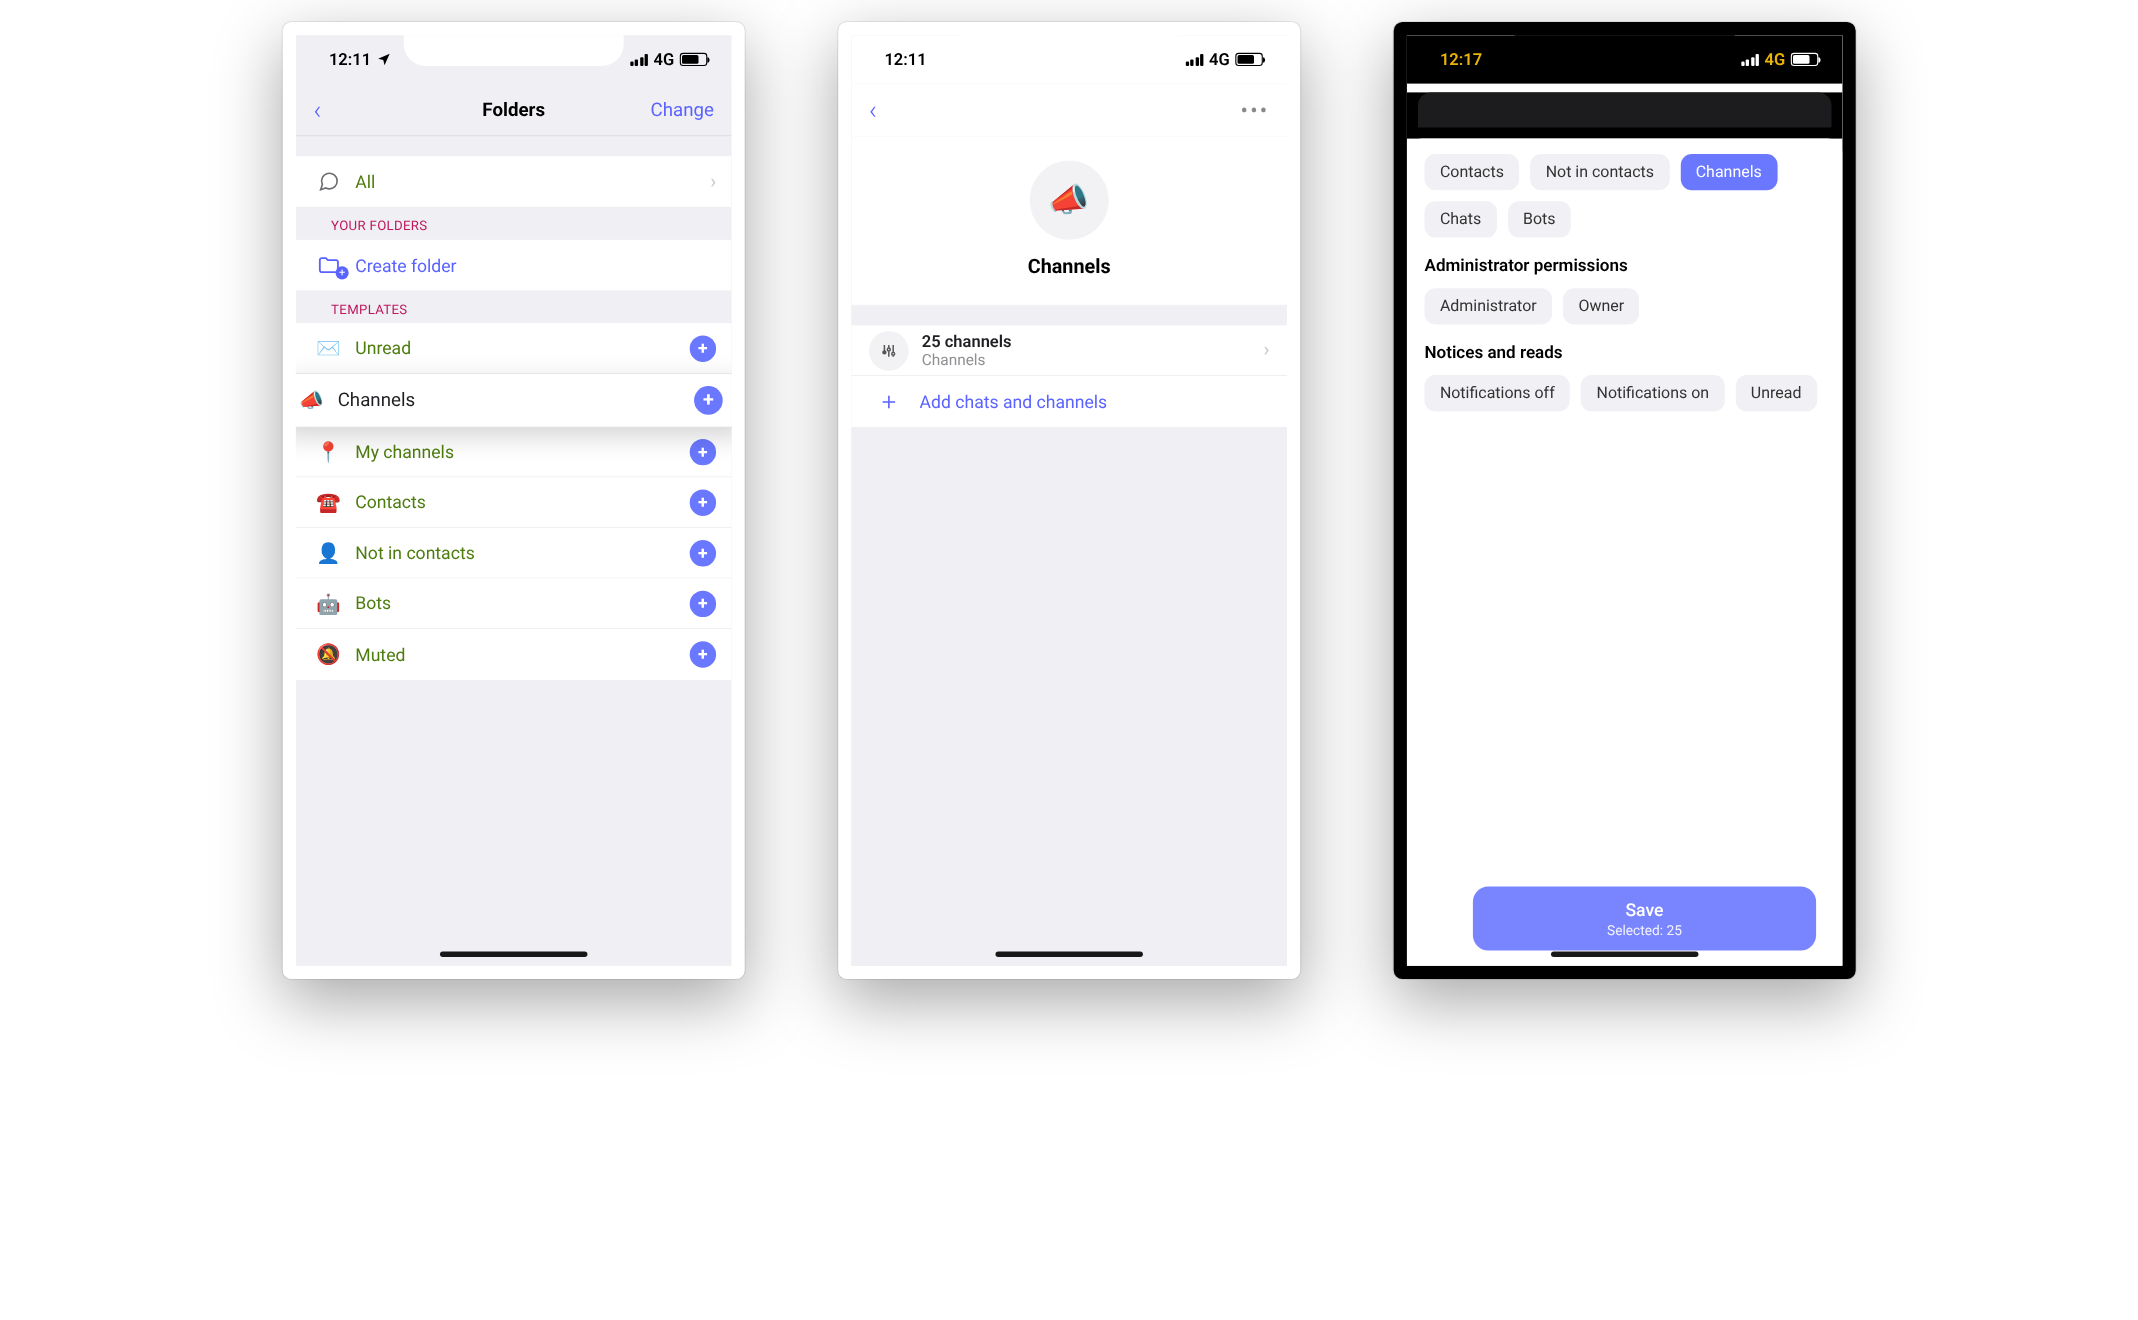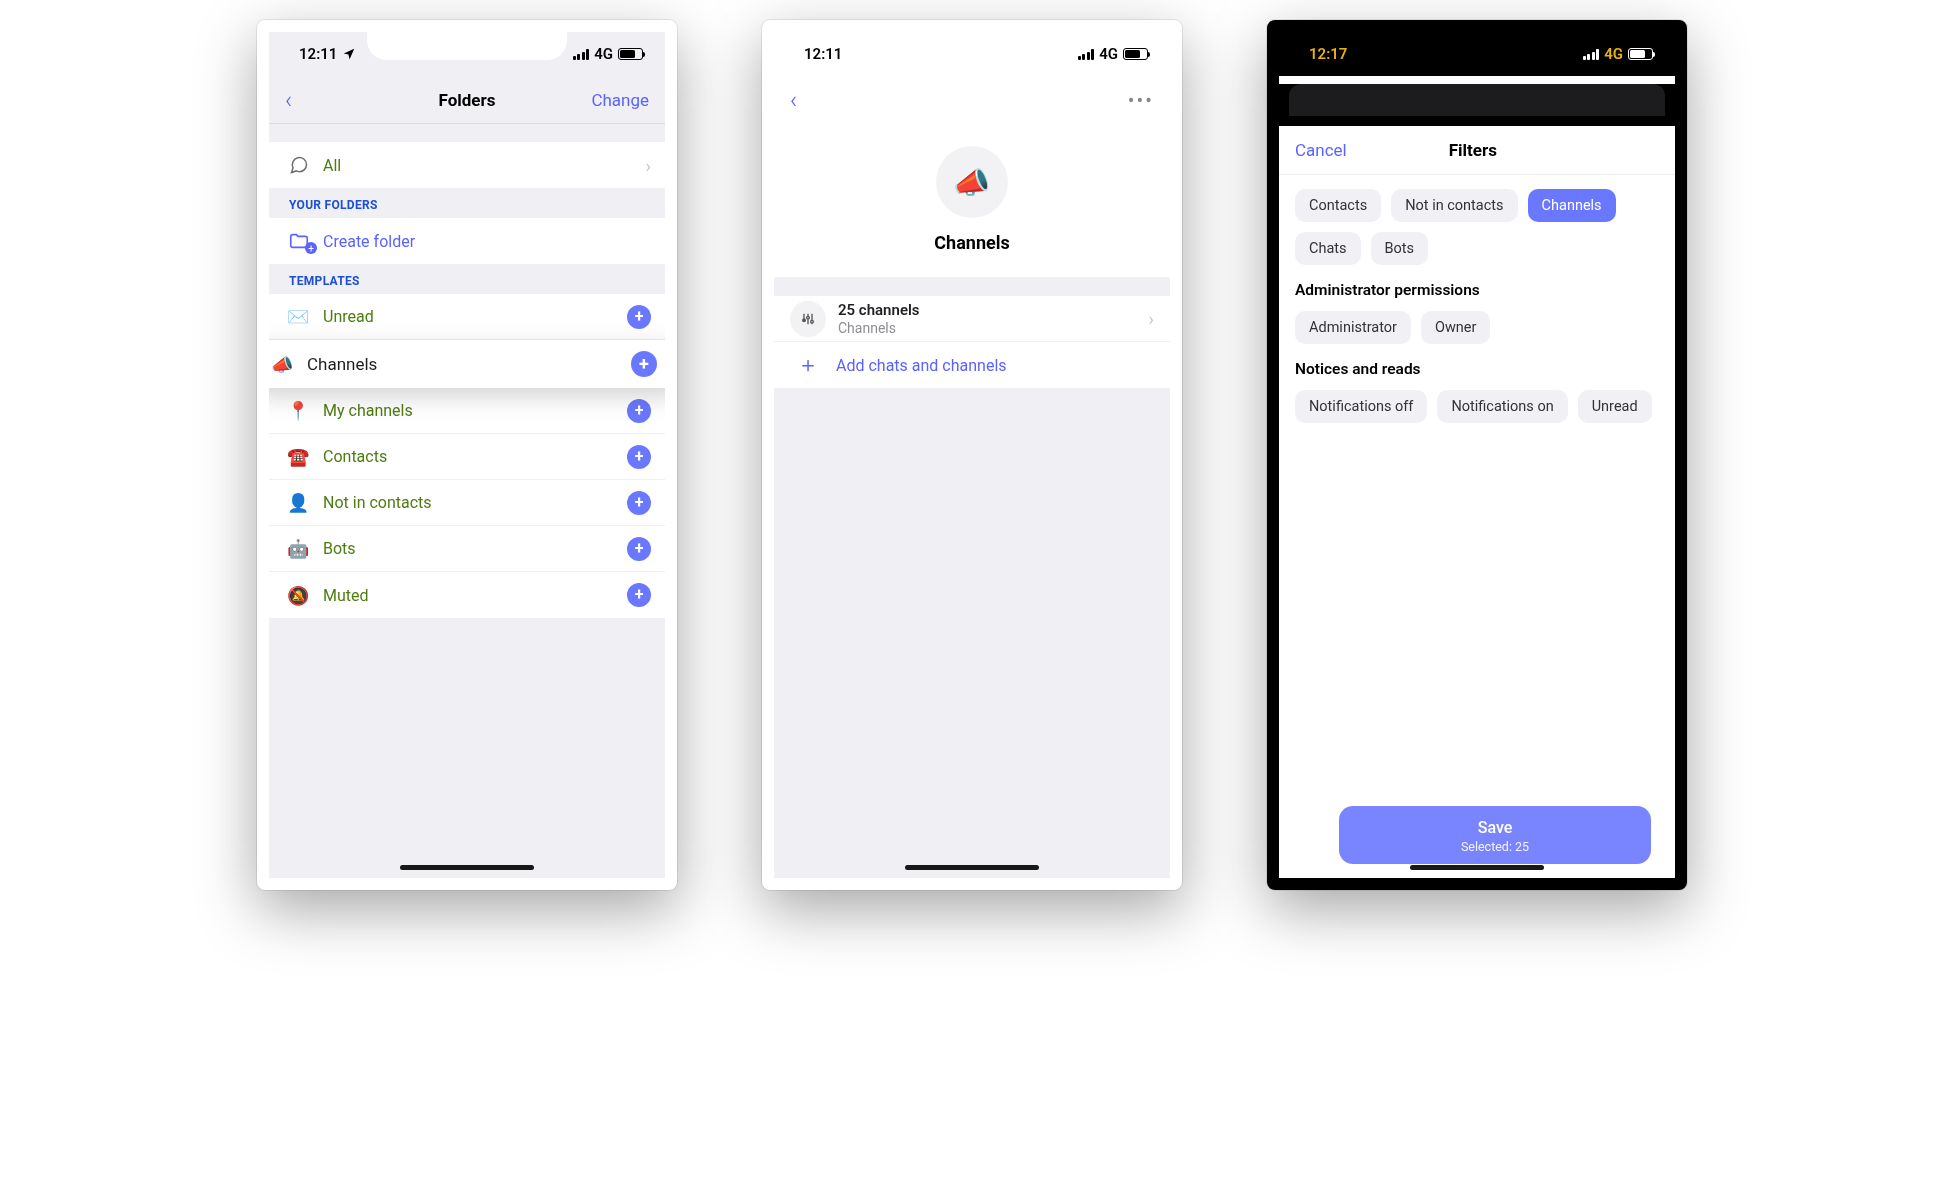--- a/index.html
+++ b/index.html
@@ -73,25 +73,24 @@
     }
     .nav-header .left, .nav-header .right { flex:1; }
     .nav-header .right { text-align: right; }
     .nav-header .center { flex:2; text-align:center; font-weight:700; font-size:17px; }
     .back-chevron { color:#5a62ff; font-size:24px; font-weight:300; cursor:pointer; }
     .nav-link { color:#5a62ff; font-size:17px; cursor:pointer; }
     .more-dots { color:#888; font-size:20px; letter-spacing:2px; cursor:pointer; }
 
     .section-spacer { height: 18px; }
     .section-header {
-      padding: 10px 20px 6px;
+      padding: 10px 32px 6px;
       font-size: 12px;
-      color: #1d4ed8;
+      color: #be185d;
       letter-spacing: 0.3px;
-      font-weight: bold;
     }
 
     .list { background: #efeff4; }
     .list-group { background:#fff; }
 
     .row {
       display:flex; align-items:center;
       min-height: 46px;
       padding: 8px 14px;
       background: #fff;
@@ -383,25 +382,20 @@
           <div class="battery-fill"></div>
         </div>
     </div>
   </div>
 
   <div class="p3-sheet-gap">
     <div style="margin: 8px 10px 0; height:32px; background:#1c1c1e; border-radius:12px 12px 0 0;"></div>
   </div>
 
   <div class="p3-sheet">
-    <div class="p3-header">
-      <span class="nav-link">Cancel</span>
-      <span class="c">Filters</span>
-      <span class="spacer"></span>
-    </div>
 
     <div class="p3-content">
       <div class="chip-row" id="main-chips">
           <div class="chip">Contacts</div>
           <div class="chip">Not in contacts</div>
           <div class="chip active">Channels</div>
           <div class="chip">Chats</div>
           <div class="chip">Bots</div>
         </div>
 

